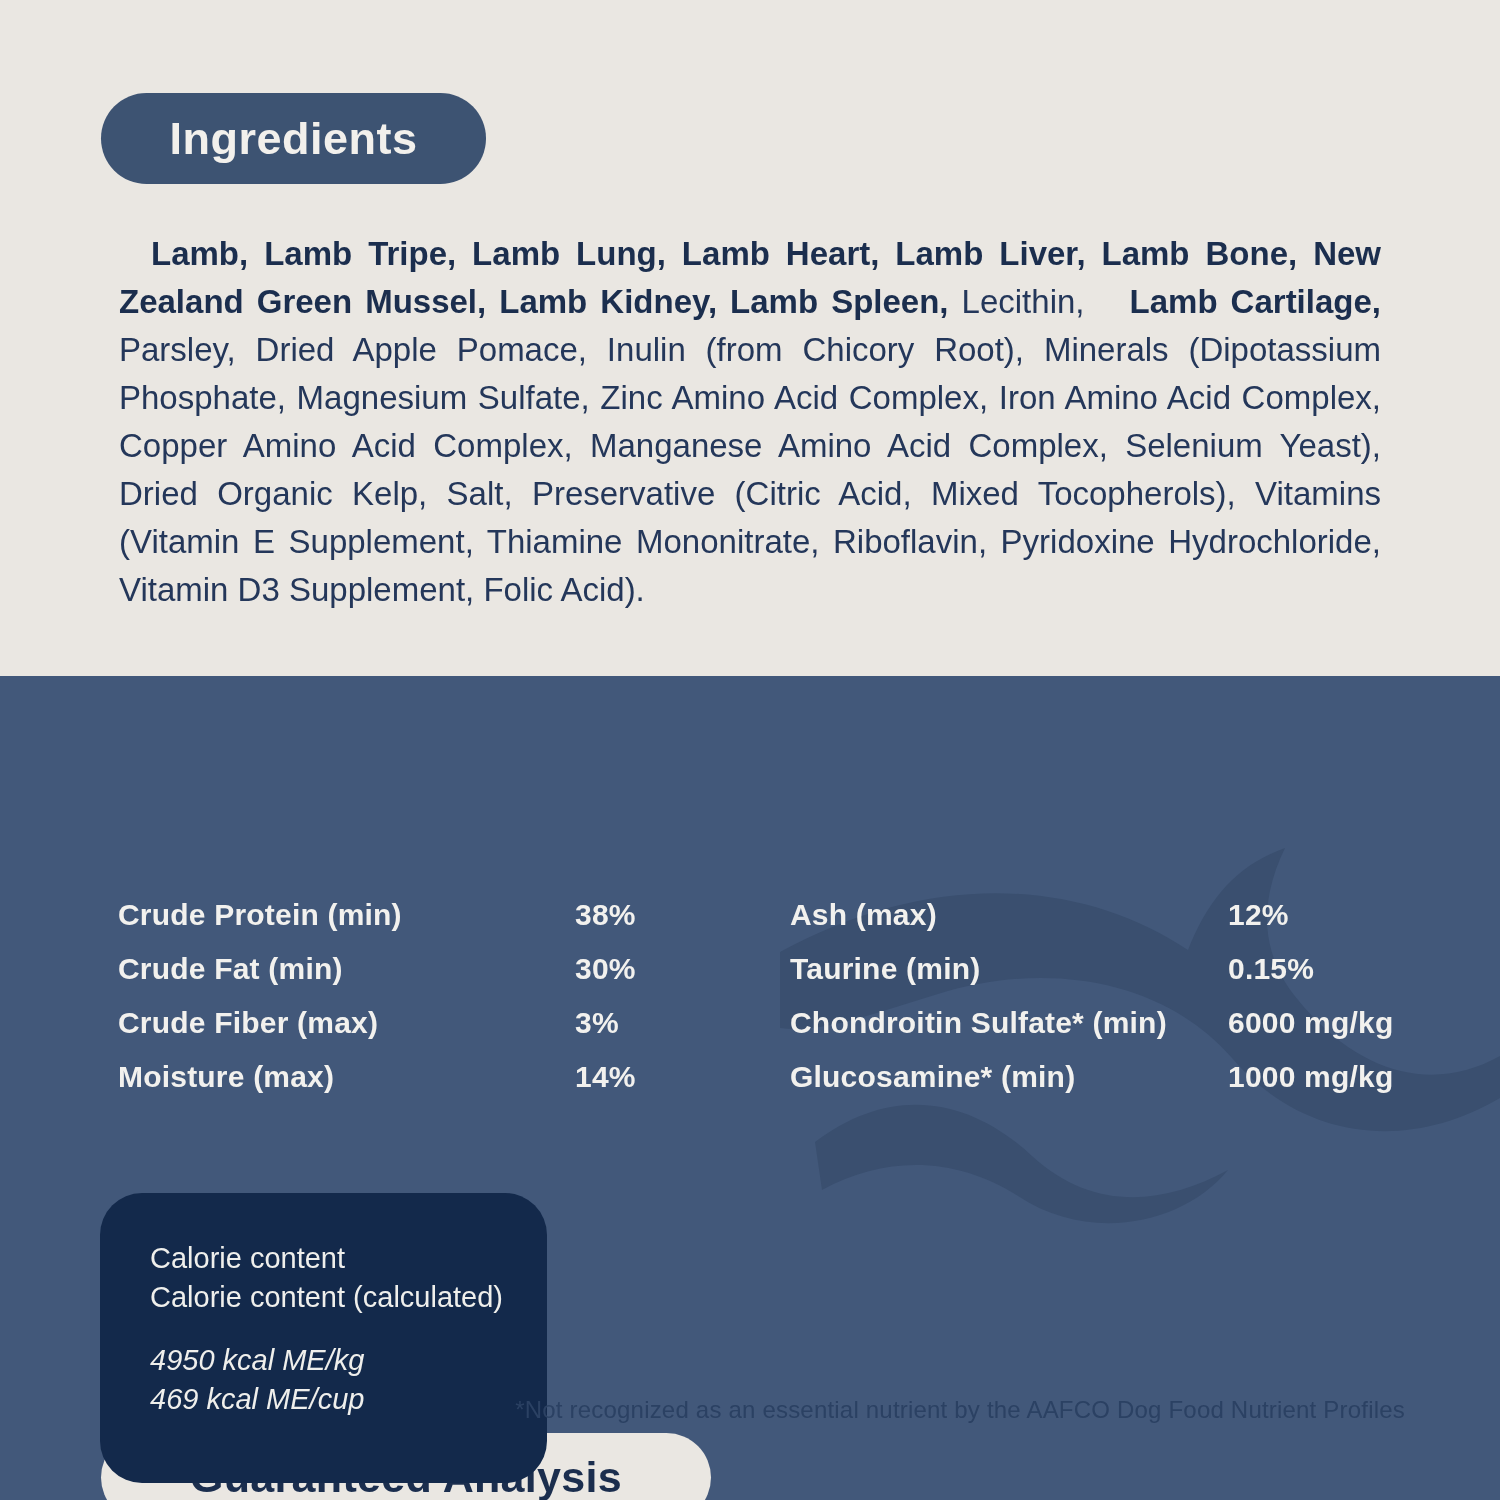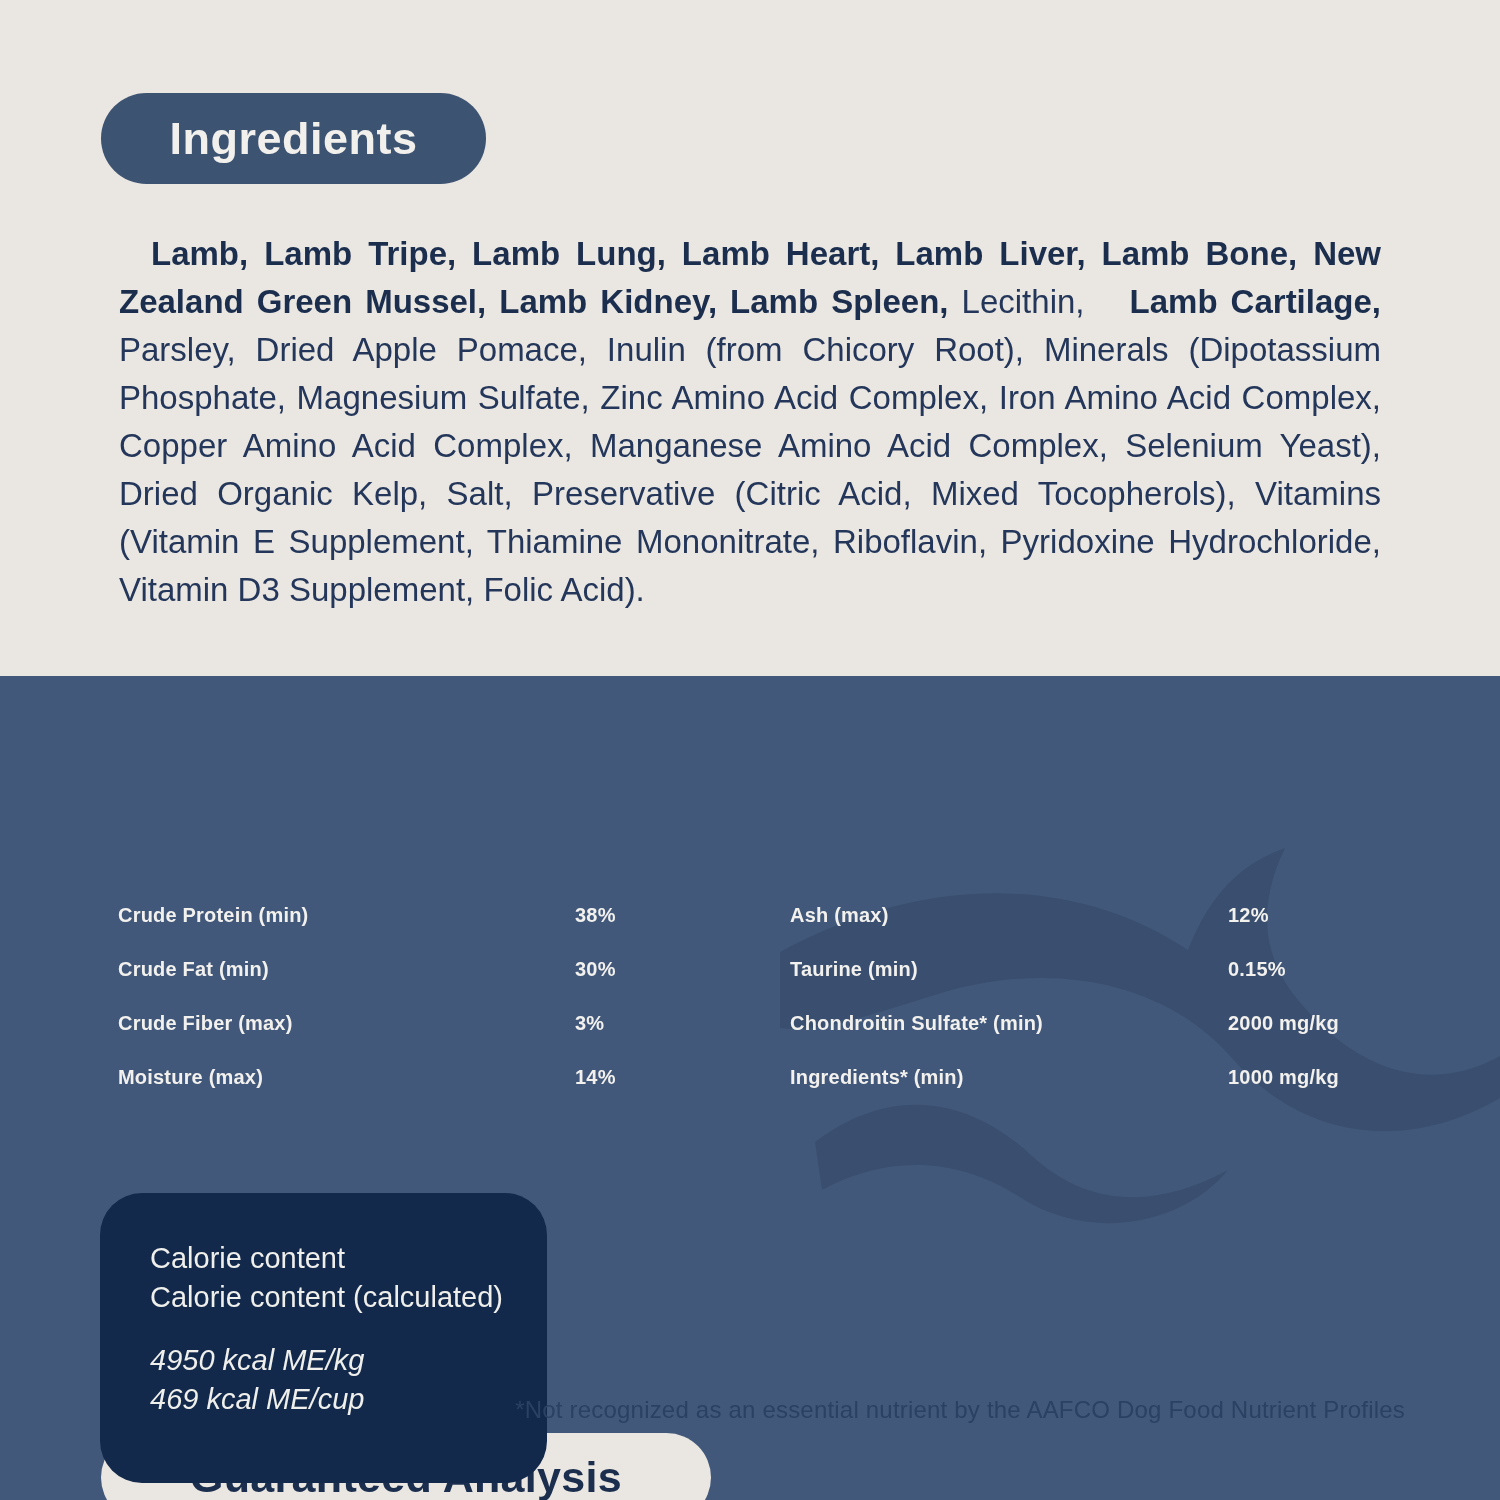--- a/index.html
+++ b/index.html
@@ -35,21 +35,21 @@
   
   .analysis-section{
     position:absolute;left:0;top:676px;width:1500px;height:824px;
     background:#42587A;
   }
   .watermark{position:absolute;left:780px;top:166px;width:720px;height:430px;pointer-events:none;}
   .analysis-grid{
     position:absolute;left:118px;top:212px;width:1292px;
     display:grid;grid-template-columns:457px 215px 438px 1fr;
     grid-auto-rows:54px;align-items:center;
-    color:#F2F1EE;font-size:20px;font-weight:700;letter-spacing:0.2px;
+    color:#F2F1EE;font-size:30px;font-weight:700;letter-spacing:0.2px;
   }
   .calorie-box{
     position:absolute;left:100px;top:517px;width:447px;height:290px;
     background:#13294B;border-radius:42px;color:#EFEFEC;
     padding:46px 30px 0 50px;font-size:29px;line-height:39px;
   }
   .calorie-values{margin-top:24px;font-style:italic;}
   .footnote{
     position:absolute;right:95px;top:720px;
     font-size:24px;color:#2B4163;letter-spacing:0.2px;
@@ -105,25 +105,25 @@
       <span>12%</span>
 
       <span>Crude Fat (min)</span>
       <span>30%</span>
       <span>Taurine (min)</span>
       <span>0.15%</span>
 
       <span>Crude Fiber (max)</span>
       <span>3%</span>
       <span>Chondroitin Sulfate* (min)</span>
-      <span>2000 mg/kg</span>
+      <span>6000 mg/kg</span>
 
       <span>Moisture (max)</span>
       <span>14%</span>
-      <span>Ingredients* (min)</span>
+      <span>Glucosamine* (min)</span>
       <span>1000 mg/kg</span>
     </div>
 
     <div class="calorie-box">
       <div class="calorie-labels">
         <div>Calorie content</div>
         <div>Calorie content (calculated)</div>
       </div>
       <div class="calorie-values">
         <div>4950 kcal ME/kg</div>

